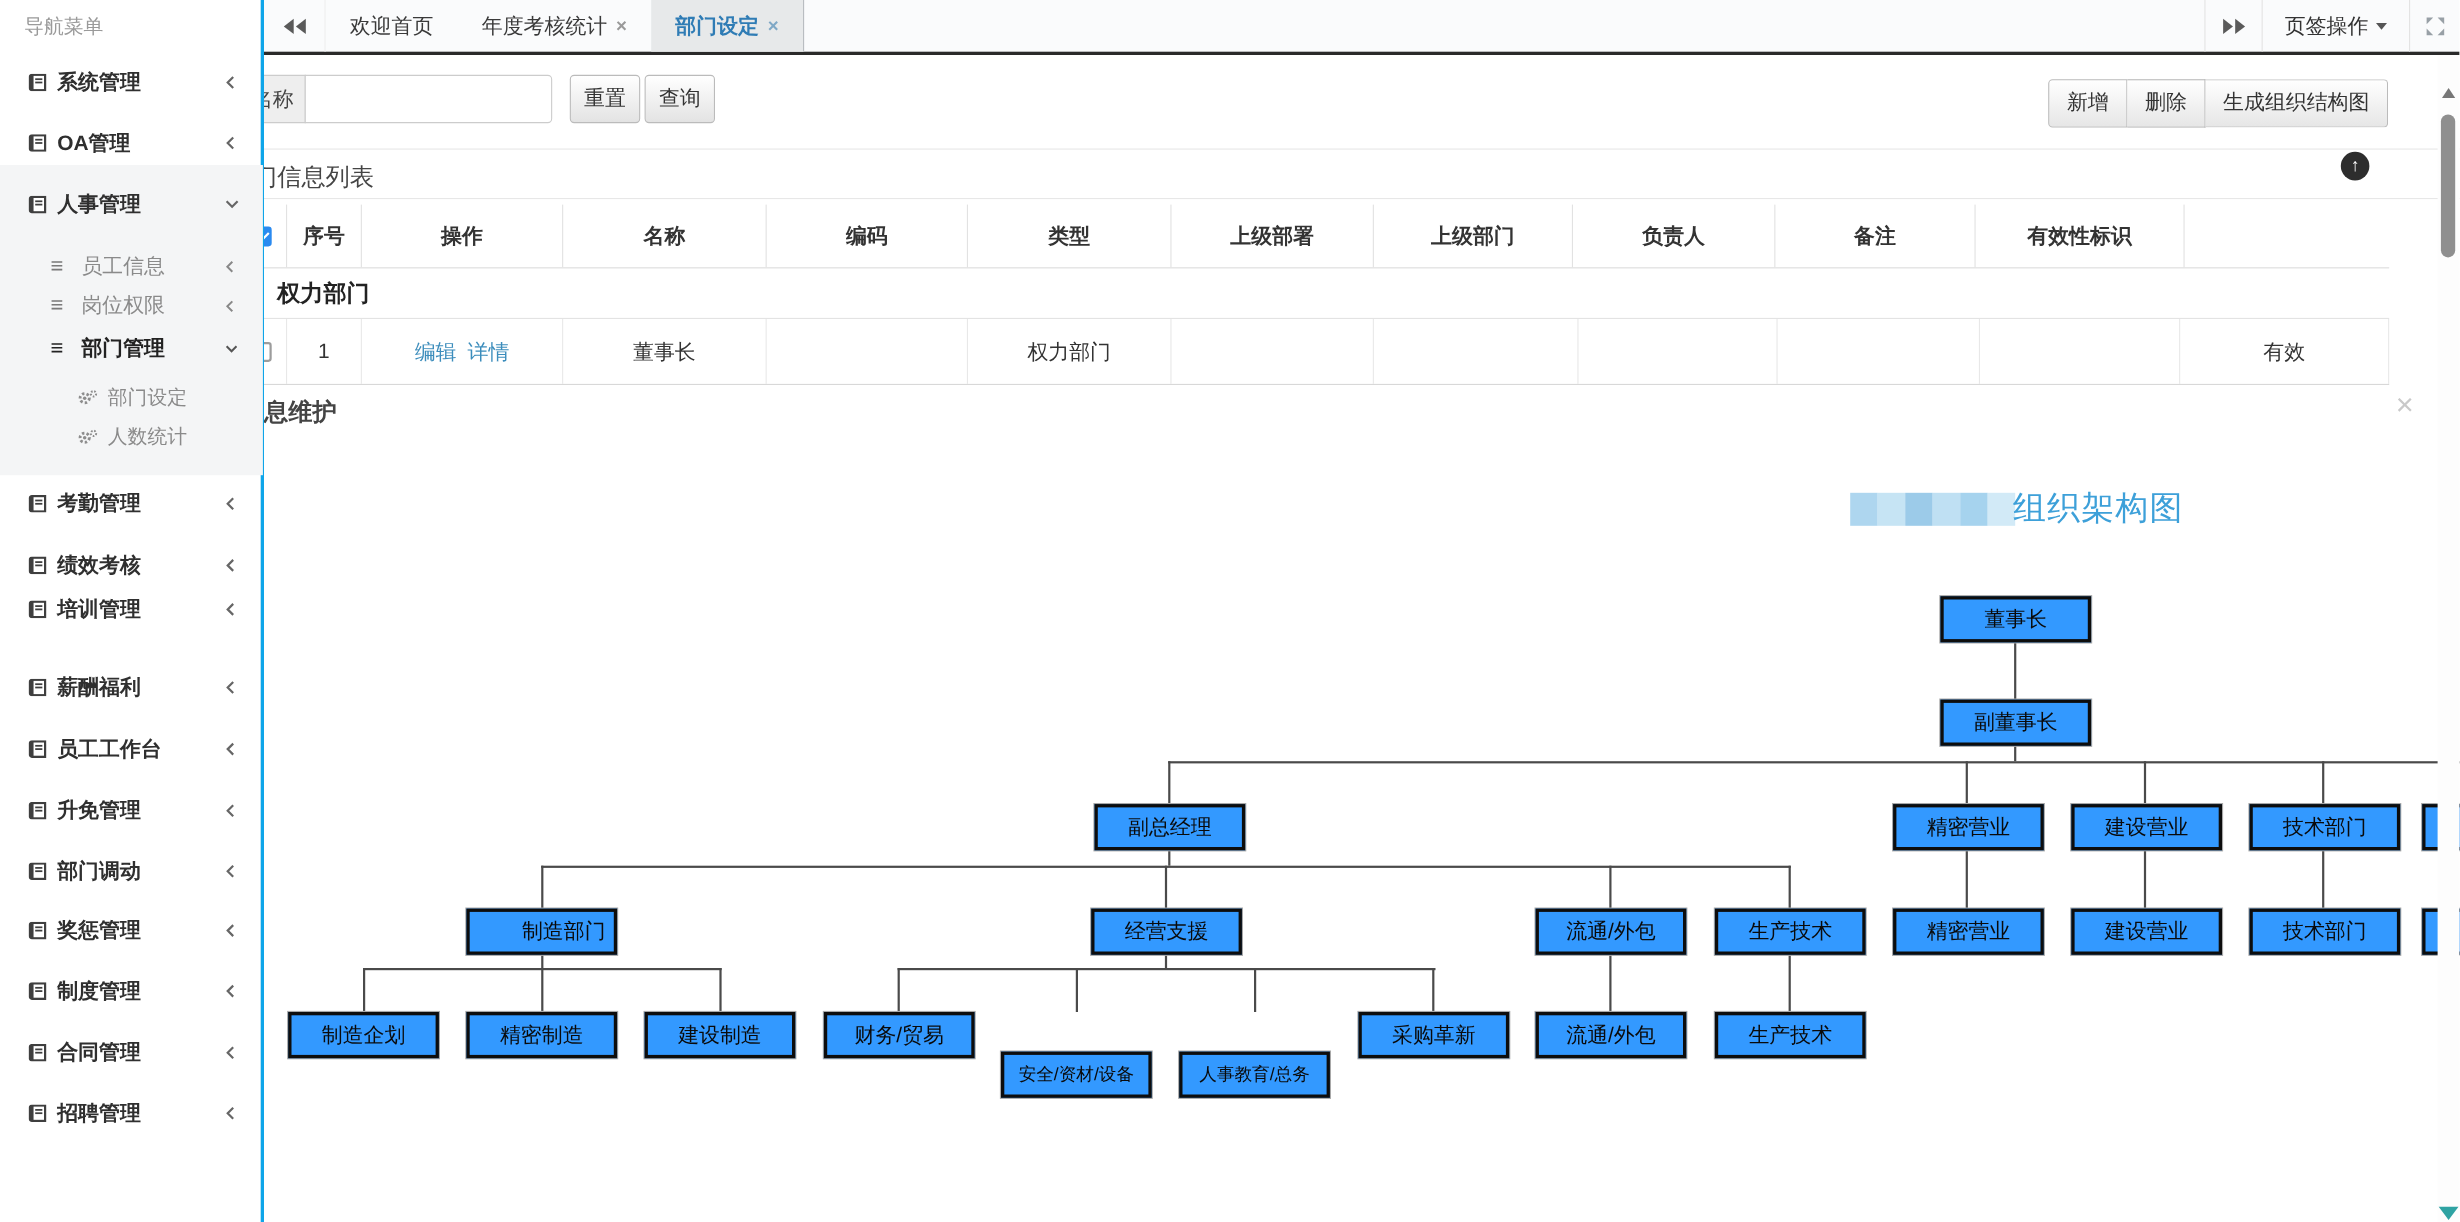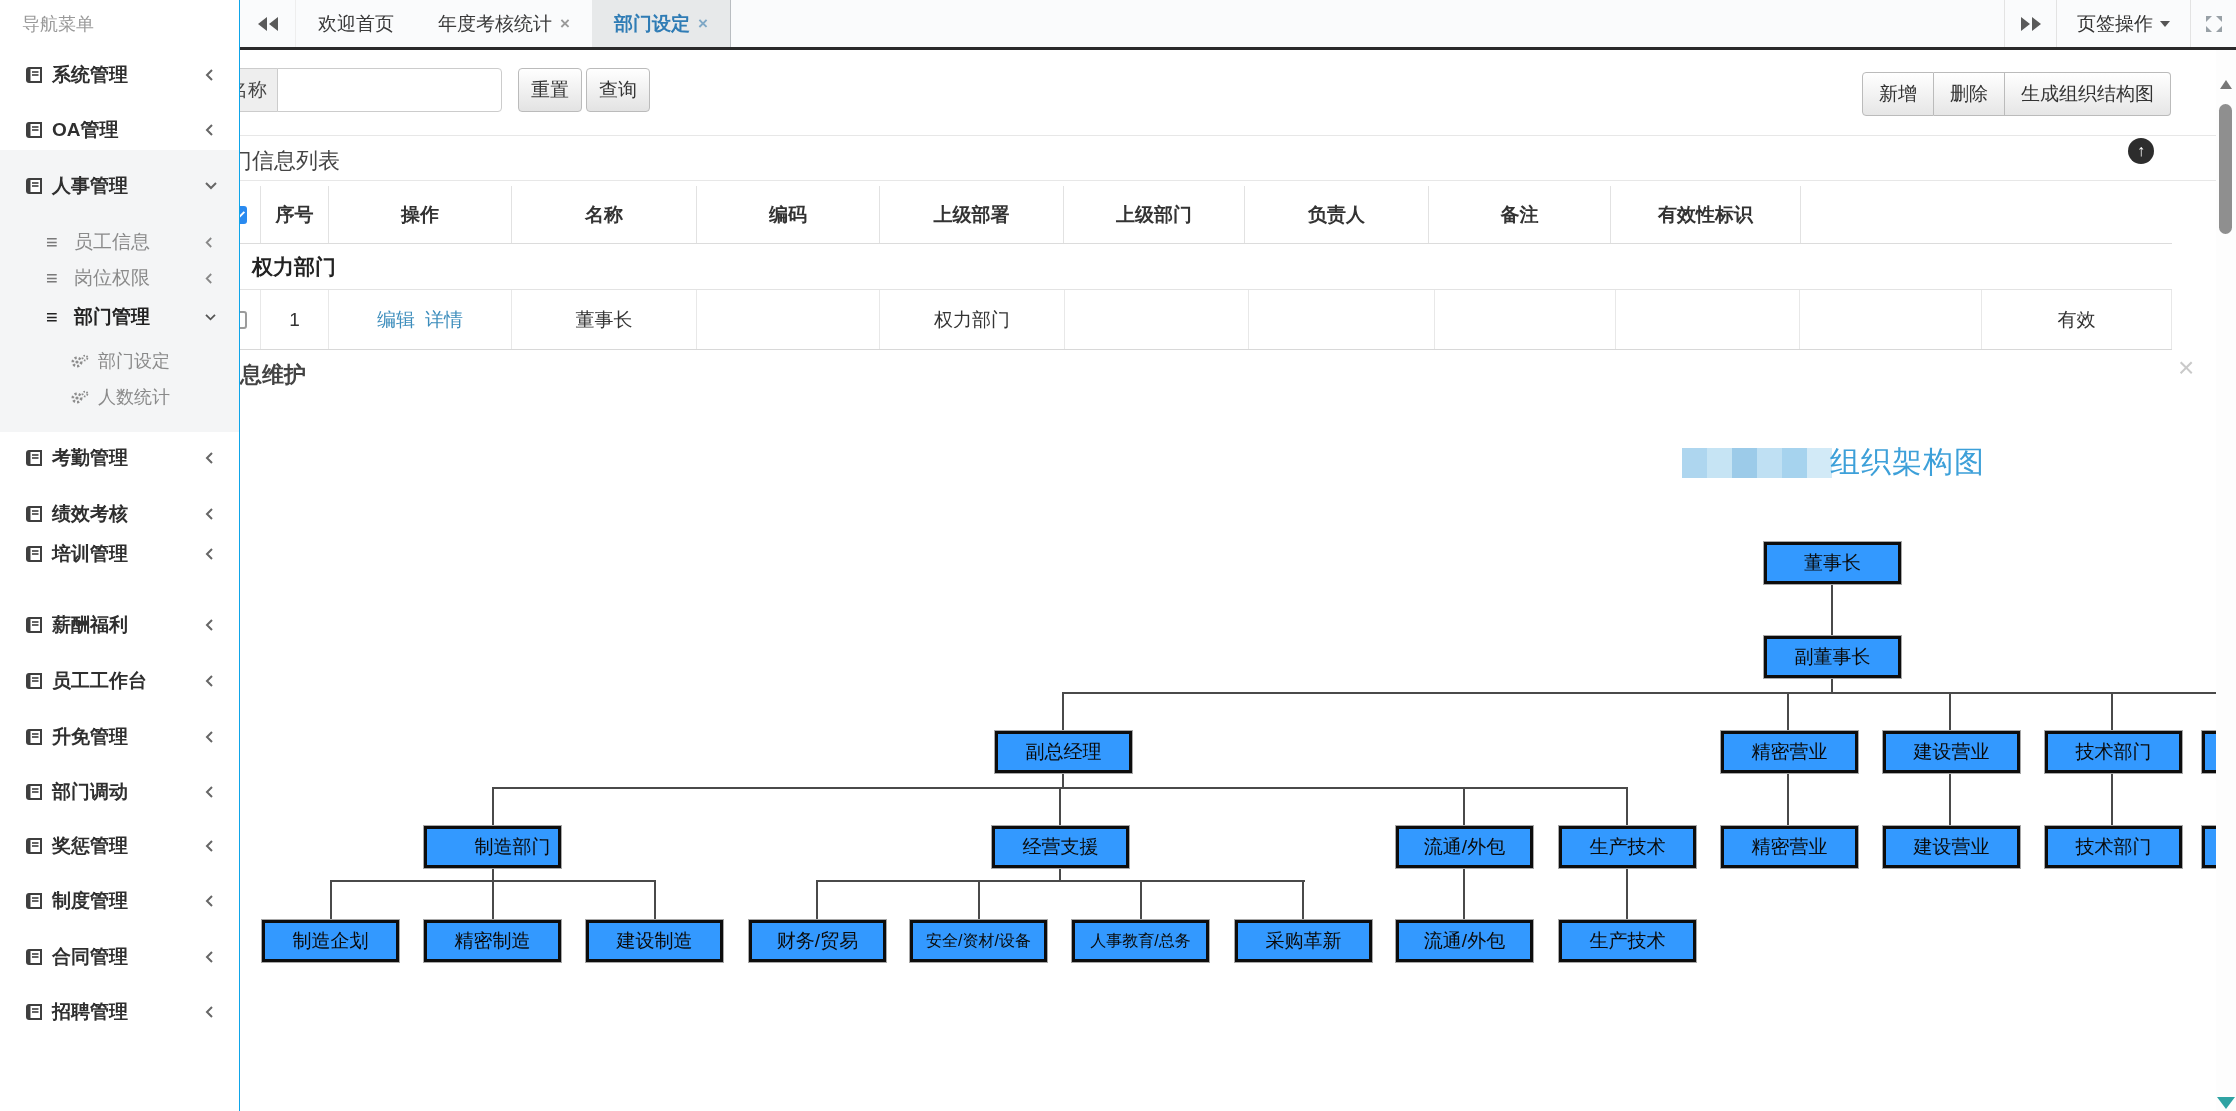--- a/index.html
+++ b/index.html
@@ -50,26 +50,26 @@
   .panel-title { position:absolute; left:70px; top:310px; font-size:22px; font-weight:600; color:#444; }
   .panel-close { position:absolute; left:2008px; top:302px; font-size:28px; color:#c9c9c9; cursor:pointer; }
 
   
   .org-title { position:absolute; left:1660px; top:392px; font-size:30px; color:#3da0d9; font-weight:500; letter-spacing:1px; }
   .mosaic { position:absolute; left:1512px; top:398px; height:30px; display:flex; }
   .mosaic div { width:25px; height:30px; }
   .onode { position:absolute; width:137px; height:42px; background:#3399ff; border:3px solid #0d0d0d;
     box-shadow:0 0 0 1px #a8a8a8; display:flex; align-items:center; justify-content:center;
     font-size:19px; color:#0a0a0a; z-index:2; }
-  .onode.sm { font-size:16px; }
+  .onode.sm { font-size:16px;margin-top:36px; }
   .ln { position:absolute; background:#4a4a4a; z-index:1; }
 
   
   .sidebar { position:absolute; left:0; top:0; width:240px; height:1111px; background:#fff;
-    border-right:1px solid #0ea5e9; z-index:30; }
+    border-right:3px solid #0ea5e9; z-index:30; }
   .side-hl { position:absolute; left:0; top:150px; width:239px; height:282px; background:#f4f5f6; }
   .nav-title { position:absolute; left:22px; top:12px; font-size:18px; color:#9a9a9a; }
   .s-item { position:absolute; left:0; width:239px; height:28px; display:flex; align-items:center; cursor:pointer; }
   .s-item .ic { position:absolute; left:26px; display:flex; }
   .s-item .lab { position:absolute; left:52px; font-size:19px; font-weight:600; color:#2f2f2f; }
   .s-item .chev { position:absolute; left:204px; display:flex; }
   .s-sub .ic { left:46px; } .s-sub .lab { left:74px; font-weight:400; color:#8a8a8a; }
   .s-sub.act .lab { font-weight:700; color:#222; }
   .s-sub2 .ic { left:70px; } .s-sub2 .lab { left:98px; font-weight:400; color:#8a8a8a; font-size:18px; }
   .ham { font-size:20px; color:#7a7a7a; line-height:1; }
@@ -122,20 +122,21 @@
     <div class="hline" style="top:130px;"></div>
 
     <div class="t-head">
       <div class="c" style="width:91px;">
           <span class="cb cb-on" style="margin-left:45px;"></span>
         </div>
       <div class="c" style="width:68px;">序号</div>
       <div class="c" style="width:183px;">操作</div>
       <div class="c" style="width:185px;">名称</div>
       <div class="c" style="width:183px;">编码</div>
+      <div class="c" style="width:185px;">类型</div>
       <div class="c" style="width:184px;">上级部署</div>
       <div class="c" style="width:181px;">上级部门</div>
       <div class="c" style="width:184px;">负责人</div>
       <div class="c" style="width:182px;">备注</div>
       <div class="c" style="width:190px;">有效性标识</div>
     </div>
 
     <div class="t-group">权力部门</div>
 
     <div class="t-row">

